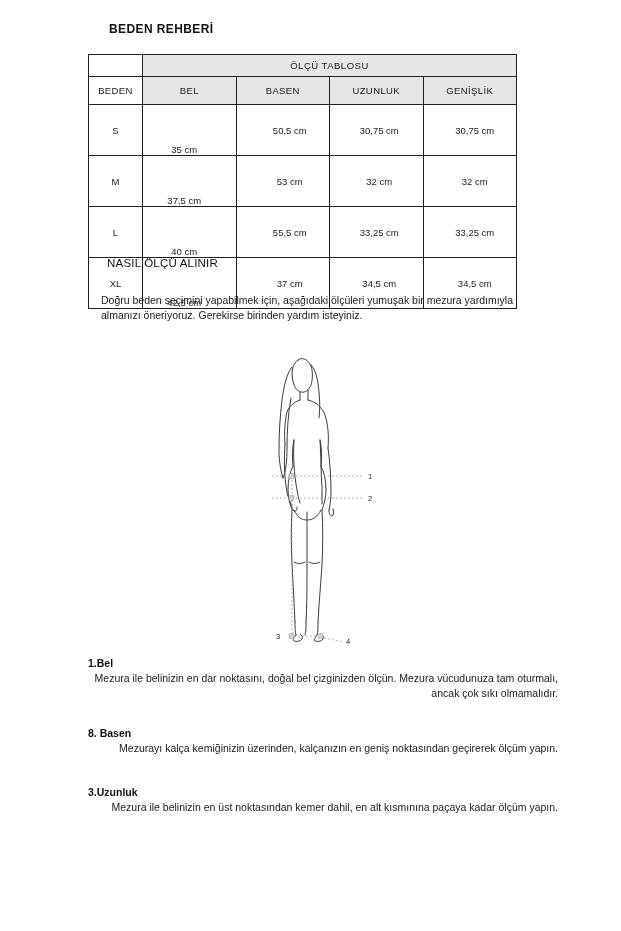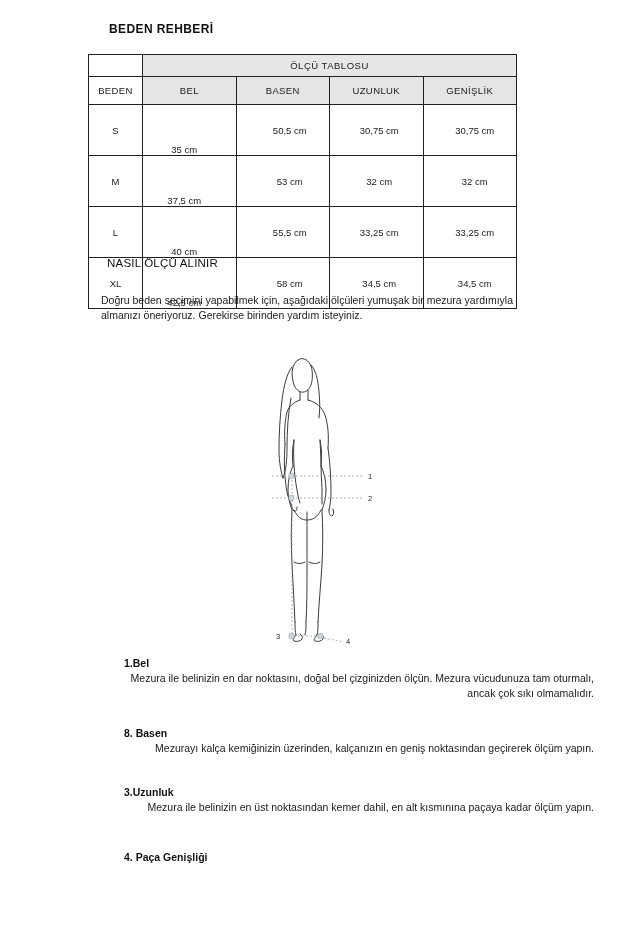--- a/index.html
+++ b/index.html
@@ -91,21 +91,20 @@
     width: 180px;
     height: 320px;
   }
   .figure-wrap svg { display: block; }
 
   
   .instr {
     position: absolute;
     left: 88px;
     width: 470px;
-    margin-left: 36px;
   }
   .instr h4 {
     margin: 0 0 2px 0;
     font-size: 10.5px;
     font-weight: bold;
     color: #111;
   }
   .instr p {
     margin: 0;
     font-size: 10.5px;
@@ -186,21 +185,21 @@
             <span class="cell-inner shift-d">33,25 cm</span>
           </td>
       </tr>
 
       <tr class="body-row">
         <td class="col-beden">XL</td>
         <td>
             <span class="cell-inner shift-a">42,5 cm</span>
           </td>
         <td>
-            <span class="cell-inner shift-b">58 cm</span>
+            <span class="cell-inner shift-b">37 cm</span>
           </td>
         <td>
             <span class="cell-inner shift-c">34,5 cm</span>
           </td>
         <td>
             <span class="cell-inner shift-d">34,5 cm</span>
           </td>
       </tr>
     </tbody>
   </table>
@@ -284,14 +283,13 @@
   <h4>8. Basen</h4>
   <p>Mezurayı kalça kemiğinizin üzerinden, kalçanızın en geniş noktasından geçirerek ölçüm yapın.</p>
 </div>
 
 <div class="instr i3">
   <h4>3.Uzunluk</h4>
   <p class="indent">Mezura ile belinizin en üst noktasından kemer dahil, en alt kısmınına paçaya kadar ölçüm yapın.</p>
 </div>
 
 <div class="instr i4">
-  <h4>4. Paça Genişliği</h4>
 </div>
 
 </body></html>

